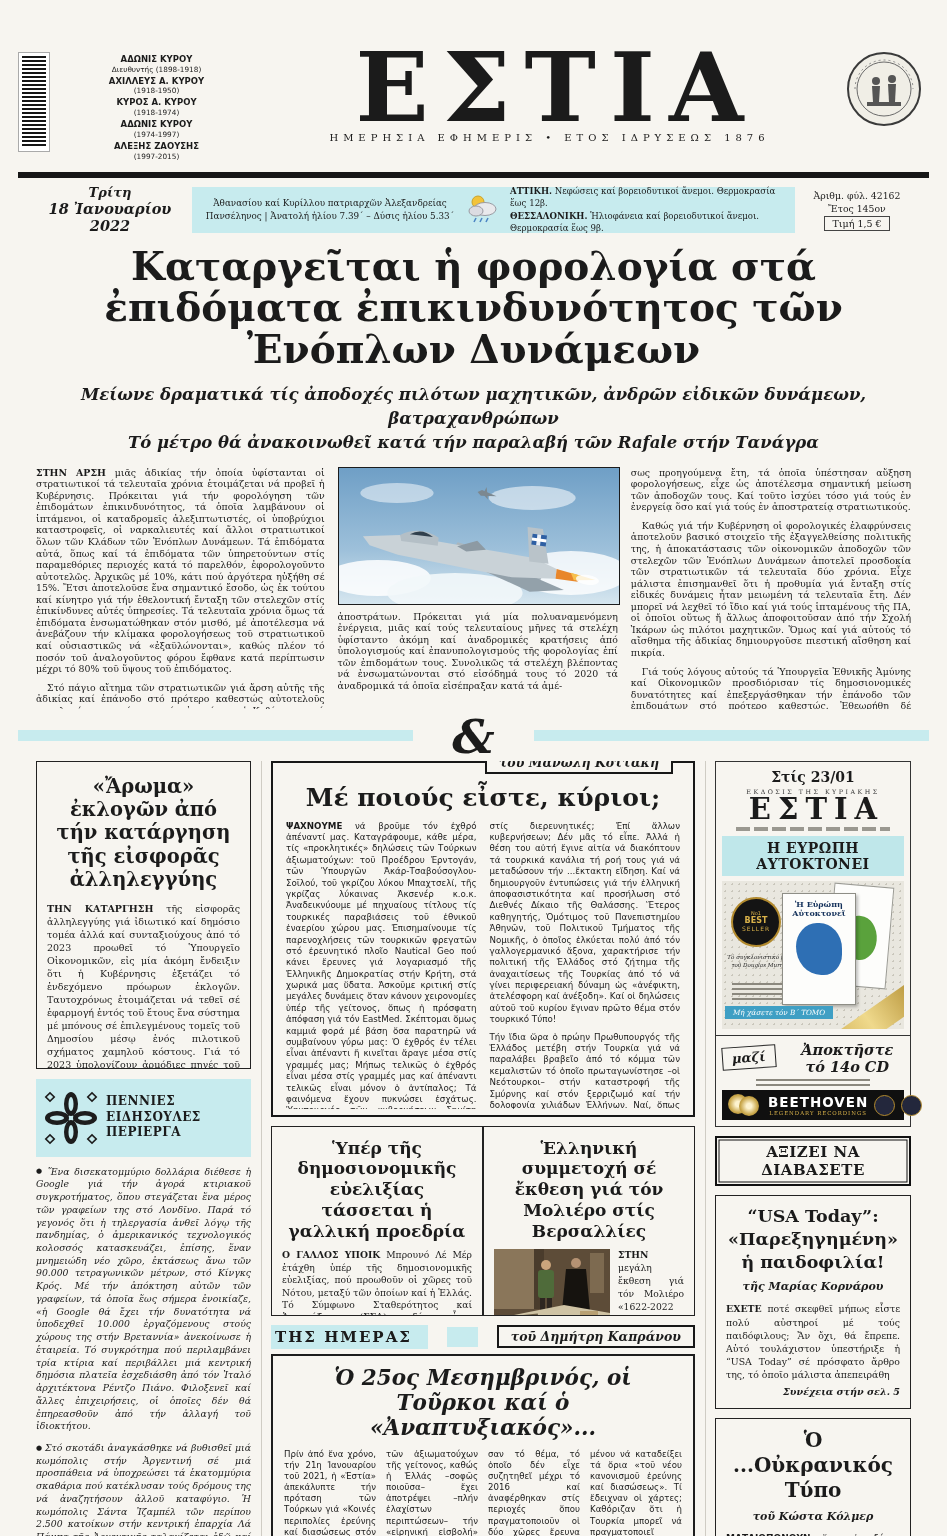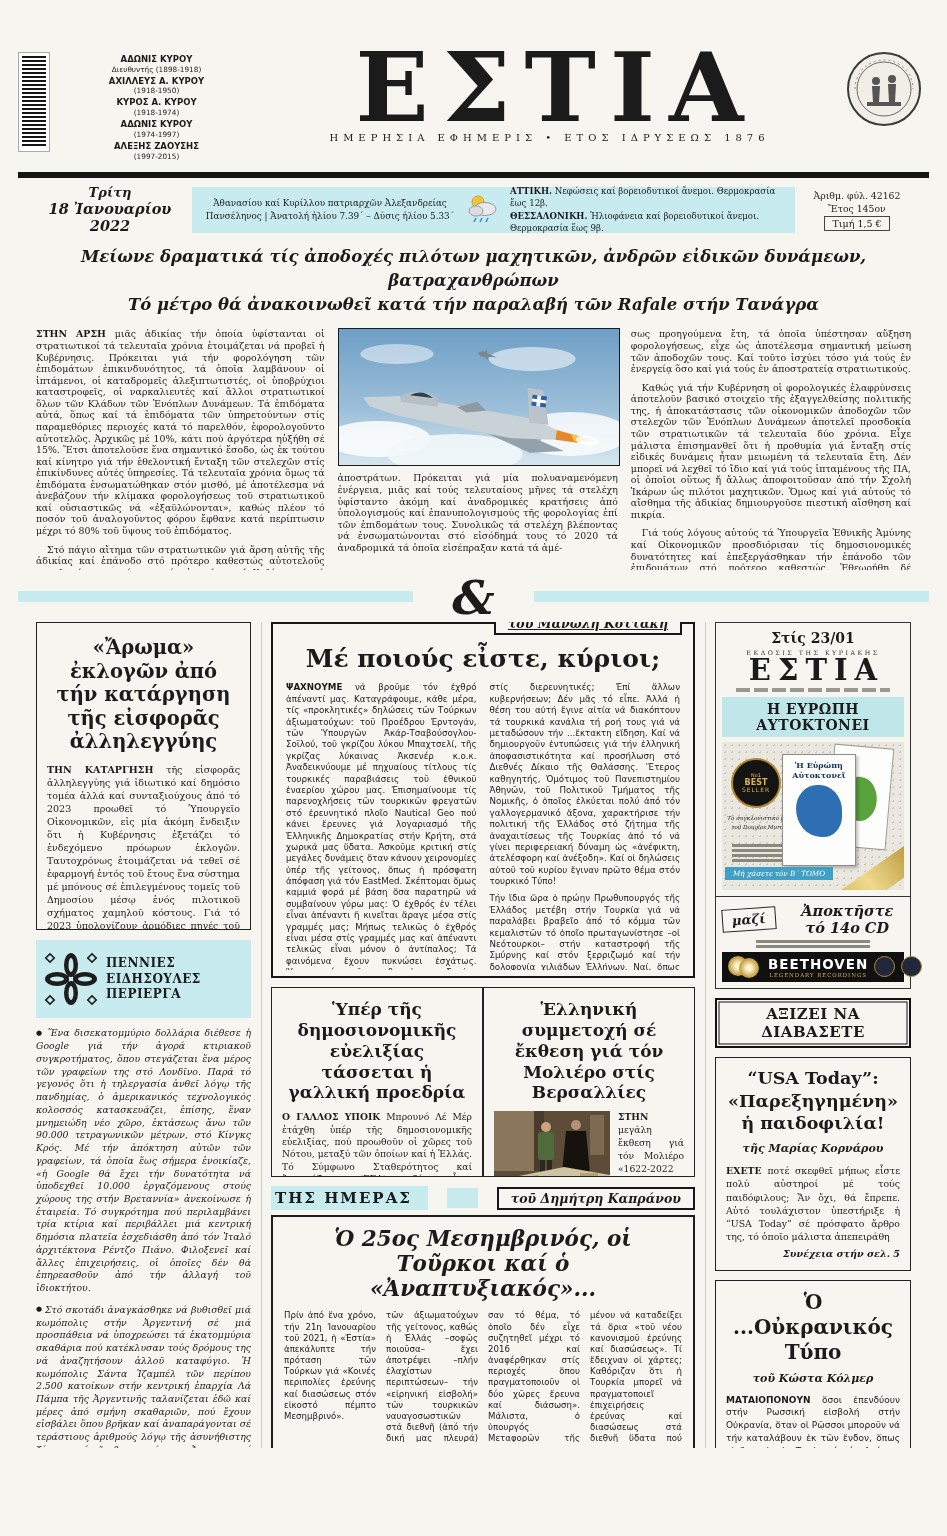--- a/index.html
+++ b/index.html
@@ -53,21 +53,21 @@
   .sol-title{font-weight:bold;font-size:19.5px;line-height:1.2;text-align:center;margin-top:4px;}
   .sol-body{font-size:9.5px;line-height:1.37;text-align:justify;margin-top:10px;}
   .pennies-header{background:#c7ebee;margin-top:10px;padding:12px 8px;display:flex;align-items:center;gap:8px;}
   .pennies-title{font-weight:bold;font-size:12px;line-height:1.3;letter-spacing:.5px;}
   .pennies-body{font-style:italic;font-size:9.3px;line-height:1.37;text-align:justify;margin-top:9px;}
   .pennies-body p{margin:0 0 9px;}
   .pennies-body p::before{content:"● ";font-size:7px;vertical-align:1.5px;}
   
   .kott{border:2px solid #171717;position:relative;padding:16px 13px 6px;}
   .kott-byline,.kap-byline{border:2px solid #171717;background:#f7f5f0;padding:2px 12px;font-weight:bold;font-style:italic;font-size:12.5px;white-space:nowrap;}
-  .kott-byline{position:absolute;top:-12px;right:11px;text-decoration:underline;}
+  .kott-byline{position:absolute;top:-12px;right:20px;}
   .kott-title{text-align:center;font-weight:bold;font-size:25px;margin-top:4px;}
   .kott-cols{display:grid;grid-template-columns:1fr 1fr;gap:13px;margin-top:9px;height:288px;overflow:hidden;
              font-family:"DejaVu Sans",sans-serif;font-size:8.7px;line-height:1.31;text-align:justify;}
   .kott-cols p{margin:0 0 6px;}
   
   .subrow{display:grid;grid-template-columns:1fr 1fr;margin-top:9px;height:190px;}
   .fr-title{font-weight:bold;font-size:17px;line-height:1.22;text-align:center;margin-top:2px;}
   .fr-body{font-size:9.2px;line-height:1.35;text-align:justify;margin-top:8px;}
   .mol-flex{display:flex;gap:8px;margin-top:8px;}
   .mol-img{width:116px;height:88px;flex:none;background:#6b5a44;}
@@ -197,20 +197,21 @@
         <div><b>ΘΕΣΣΑΛΟΝΙΚΗ.</b> <span>Ἡλιοφάνεια καί βορειοδυτικοί ἄνεμοι. Θερμοκρασία ἕως 9β.</span></div>
       </div>
     </div>
     <div class="db-issue">
       <div>Ἀριθμ. φύλ. 42162</div>
       <div>Ἔτος 145ον</div>
       <div class="price">Τιμή 1,5 €</div>
     </div>
   </div>
 
+  <div class="headline px">Καταργεῖται ἡ φορολογία στά ἐπιδόματα ἐπικινδυνότητος τῶν Ἐνόπλων Δυνάμεων</div>
   <div class="subhead px">
     <div>Μείωνε δραματικά τίς ἀποδοχές πιλότων μαχητικῶν, ἀνδρῶν εἰδικῶν δυνάμεων, βατραχανθρώπων</div>
     <div>Τό μέτρο θά ἀνακοινωθεῖ κατά τήν παραλαβή τῶν Rafale στήν Τανάγρα</div>
   </div>
 
   <div class="lead-grid px" style="margin-left:18px;margin-right:18px;">
     <div class="lead-col">
       <p><span class="leadin">ΣΤΗΝ ΑΡΣΗ</span> <span>μιᾶς ἀδικίας τήν ὁποία ὑφίστανται οἱ στρατιωτικοί τά τελευταῖα χρόνια ἑτοιμάζεται νά προβεῖ ἡ Κυβέρνησις. Πρόκειται γιά τήν φορολόγηση τῶν ἐπιδομάτων ἐπικινδυνότητος, τά ὁποῖα λαμβάνουν οἱ ἱπτάμενοι, οἱ καταδρομεῖς ἀλεξιπτωτιστές, οἱ ὑποβρύχιοι καταστροφεῖς, οἱ ναρκαλιευτές καί ἄλλοι στρατιωτικοί ὅλων τῶν Κλάδων τῶν Ἐνόπλων Δυνάμεων. Τά ἐπιδόματα αὐτά, ὅπως καί τά ἐπιδόματα τῶν ὑπηρετούντων στίς παραμεθόριες περιοχές κατά τό παρελθόν, ἐφορολογοῦντο αὐτοτελῶς. Ἀρχικῶς μέ 10%, κάτι πού ἀργότερα ηὐξήθη σέ 15%. Ἔτσι ἀποτελοῦσε ἕνα σημαντικό ἔσοδο, ὡς ἐκ τούτου καί κίνητρο γιά τήν ἐθελοντική ἔνταξη τῶν στελεχῶν στίς ἐπικίνδυνες αὐτές ὑπηρεσίες. Τά τελευταῖα χρόνια ὅμως τά ἐπιδόματα ἐνσωματώθηκαν στόν μισθό, μέ ἀποτέλεσμα νά ἀνεβάζουν τήν κλίμακα φορολογήσεως τοῦ στρατιωτικοῦ καί οὐσιαστικῶς νά «ἐξαϋλώνονται», καθώς πλέον τό ποσόν τοῦ ἀναλογοῦντος φόρου ἔφθανε κατά περίπτωσιν μέχρι τό 80% τοῦ ὕψους τοῦ ἐπιδόματος.</span></p>
       <p class="ind">Στό πάγιο αἴτημα τῶν στρατιωτικῶν γιά ἄρση αὐτῆς τῆς ἀδικίας καί ἐπάνοδο στό πρότερο καθεστώς αὐτοτελοῦς φορολογήσεως, φαίνεται πώς ἀπεφάσισε ἡ Κυβέρνησις νά ἀνταποκριθεῖ. Ἄλλως τε τό ζήτημα εἶχε τεθεῖ ἐπανειλημμένως ἀπό ἑνώσεις στρατιωτικῶν, καθώς καί ἀπό τίς ἑνώσεις</p>
     </div>

